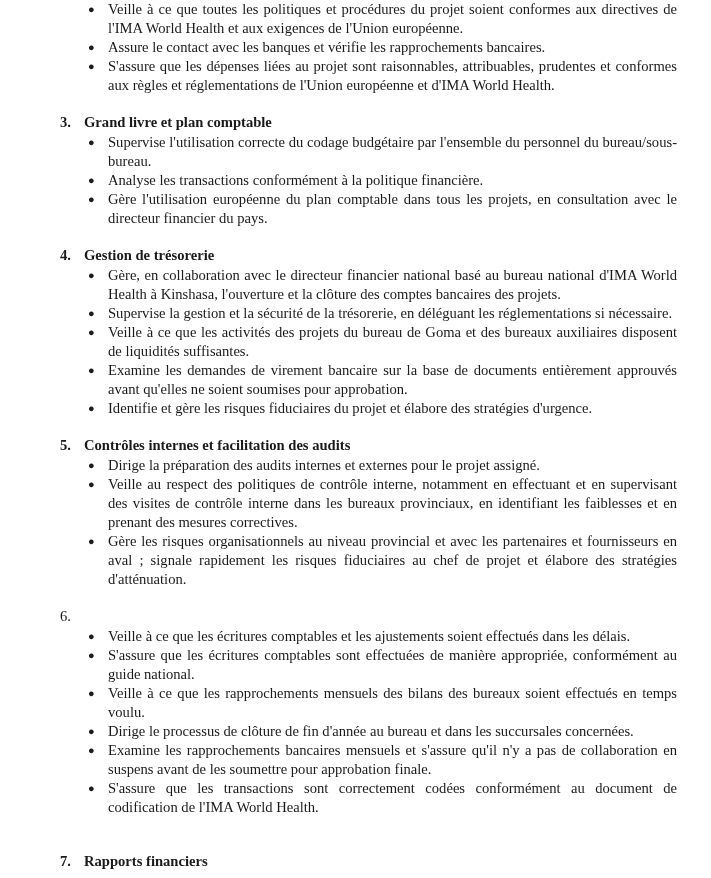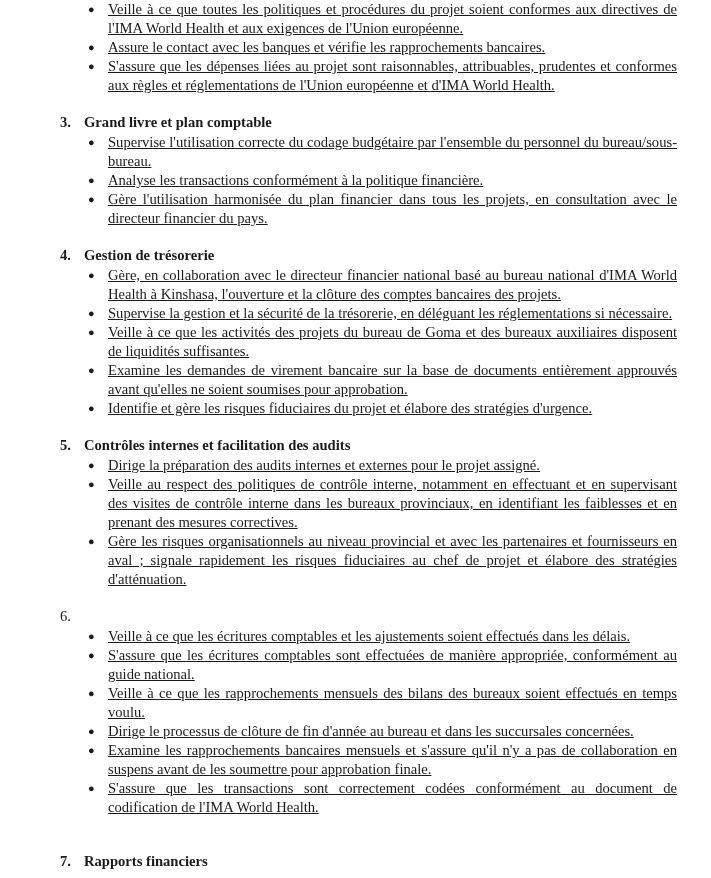--- a/index.html
+++ b/index.html
@@ -9,21 +9,21 @@
     font-size: 14.6px; color: #1a1a1a; line-height: 19px;
   }
   .page { position: absolute; left: 0; top: -10px; width: 711px; }
   .section { position: relative; margin-left: 60px; width: 617px; }
   .sec-head { display: flex; font-weight: bold; height: 19px; margin-bottom: 1px; }
   .sec-num { width: 24px; }
   .sec-num.plain { font-weight: normal; }
   .bullets { list-style: none; margin: 0; padding: 0; }
   .bullet { display: flex; margin-bottom: 0px; }
   .bullet-dot { width: 20px; flex: 0 0 20px; margin-left: 28px; font-size: 11px; line-height: 19px; }
-  .bullet-text { flex: 1; text-align: justify; text-align-last: left; text-decoration: underline; }
+  .bullet-text { flex: 1; text-align: justify; text-align-last: left; }
 </style>
 </head>
 <body>
 
 <div class="page">
 
   <div class="section" style="top:10px;">
     <ul class="bullets">
       <li class="bullet">
           <span class="bullet-dot">●</span>
@@ -49,21 +49,21 @@
       <li class="bullet">
           <span class="bullet-dot">●</span>
           <span class="bullet-text">Supervise l'utilisation correcte du codage budgétaire par l'ensemble du personnel du bureau/sous-bureau.</span>
         </li>
       <li class="bullet">
           <span class="bullet-dot">●</span>
           <span class="bullet-text">Analyse les transactions conformément à la politique financière.</span>
         </li>
       <li class="bullet">
           <span class="bullet-dot">●</span>
-          <span class="bullet-text">Gère l'utilisation harmonisée du plan financier dans tous les projets, en consultation avec le directeur financier du pays.</span>
+          <span class="bullet-text">Gère l'utilisation européenne du plan comptable dans tous les projets, en consultation avec le directeur financier du pays.</span>
         </li>
     </ul>
   </div>
 
   <div class="section" style="top:46px;">
     <div class="sec-head">
       <span class="sec-num">4.</span>
       <span>Gestion de trésorerie</span>
     </div>
     <ul class="bullets">

